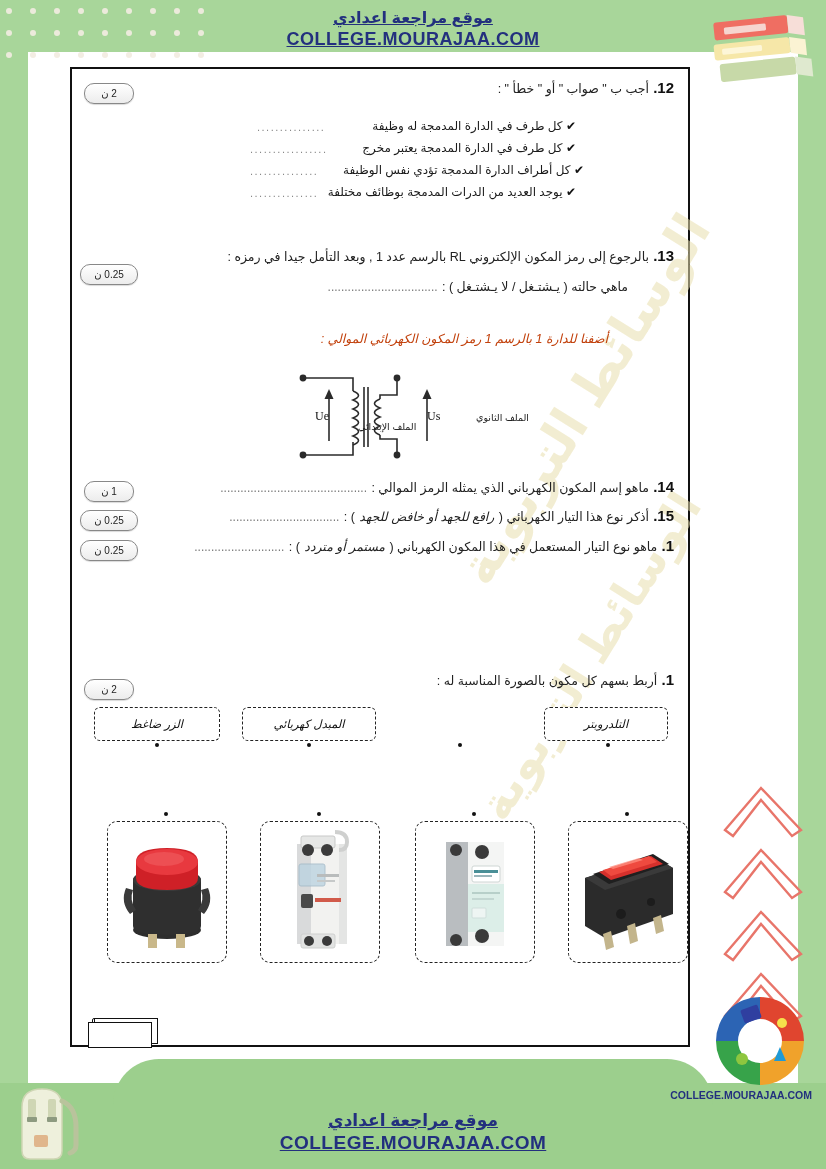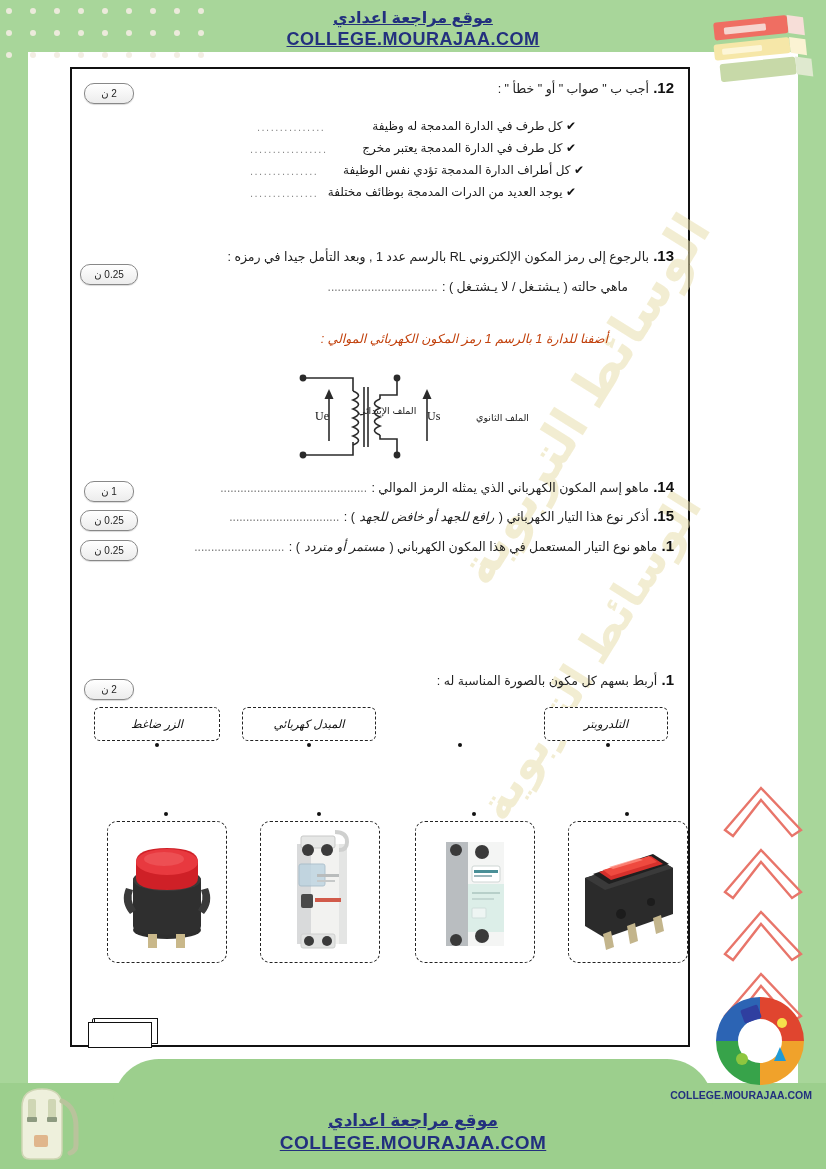--- a/index.html
+++ b/index.html
@@ -288,21 +288,21 @@
       <circle cx="130" cy="86" r="2.6" fill="#2b2b2b"></circle>
 
       <line x1="62" y1="72" x2="62" y2="26"></line>
       <line x1="160" y1="72" x2="160" y2="26"></line>
     </g>
     <polygon points="62,20 57.5,30 66.5,30" fill="#2b2b2b"></polygon>
     <polygon points="160,20 155.5,30 164.5,30" fill="#2b2b2b"></polygon>
   </svg>
   <div class="lbl-lat" style="left:243px;top:340px;">Ue</div>
   <div class="lbl-lat" style="left:355px;top:340px;">Us</div>
-  <div class="lbl-ar" style="left:286px;top:336px;">الملف الإبتدائي</div>
+  <div class="lbl-ar" style="left:286px;top:352px;">الملف الإبتدائي</div>
   <div class="lbl-ar" style="left:404px;top:343px;">الملف الثانوي</div>
 
   <div class="badge" style="left:12px;top:412px;">1 ن</div>
   <div class="qline" style="right:14px;top:409px;">
     <span class="qnum">14</span><span class="qnum">. </span><span class="qtext">ماهو إسم المكون الكهرباني الذي يمثله الرمز الموالي :</span>
     <span class="dotfill">............................................</span>
   </div>
 
   <div class="badge wide" style="left:8px;top:441px;">0.25 ن</div>
   <div class="qline" style="right:14px;top:438px;">

